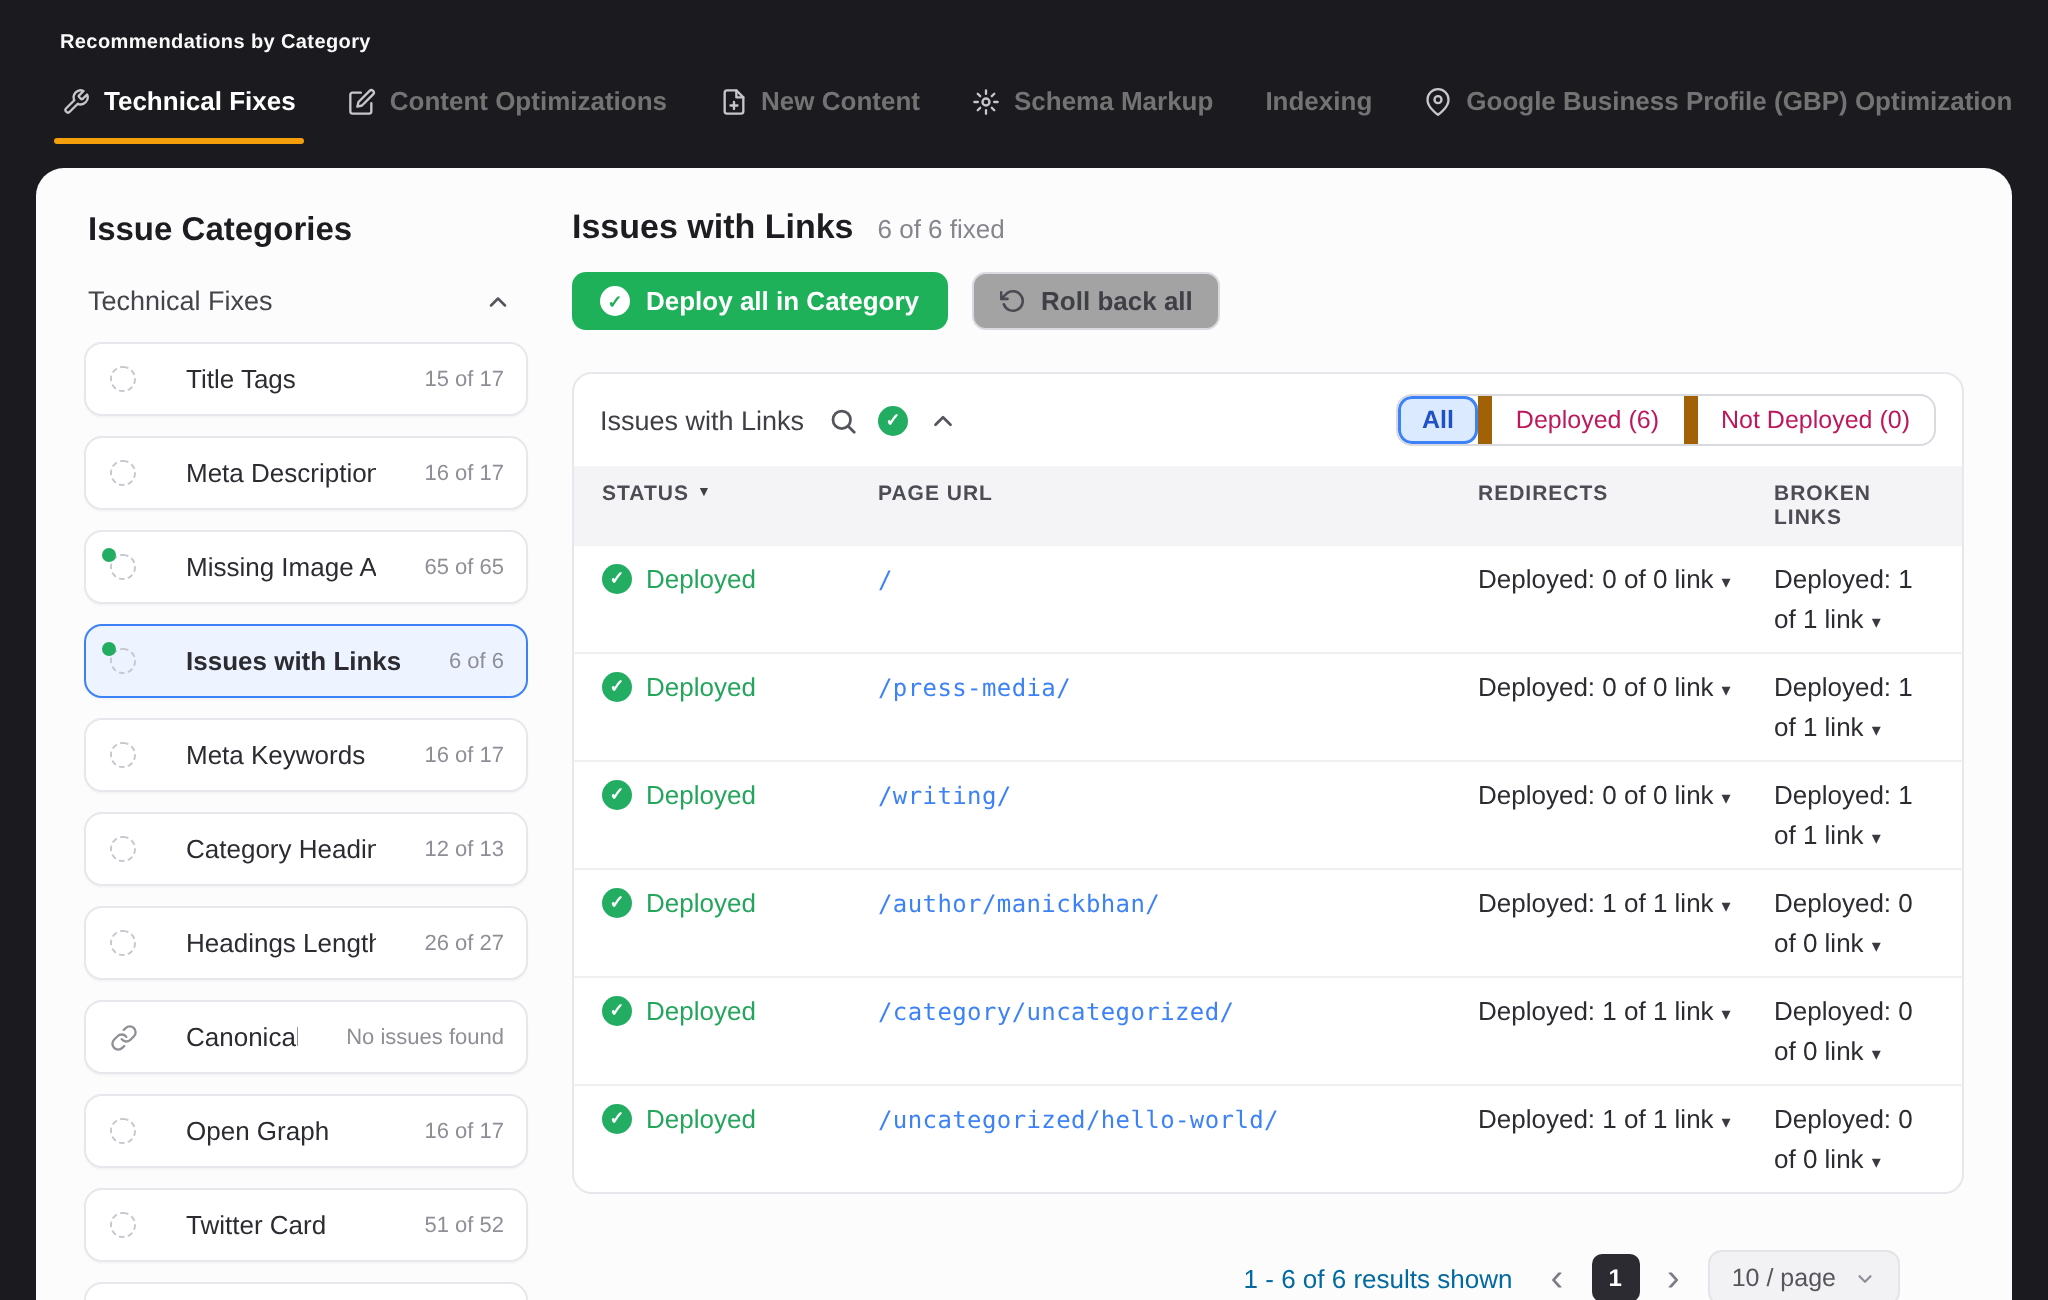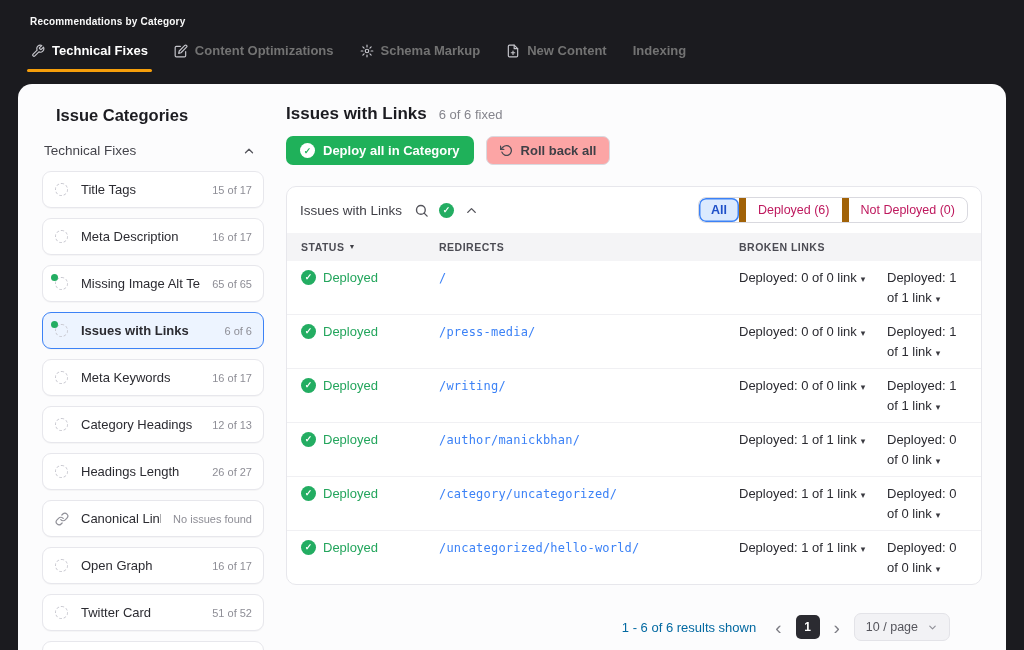--- a/index.html
+++ b/index.html
@@ -14,25 +14,25 @@
   .tab{display:flex;align-items:center;gap:7px;color:#737373;font-size:13px;font-weight:600;
        padding:4px 1px 14px;position:relative;cursor:pointer;white-space:nowrap}
   .tab .t-icon{width:14px;height:14px;display:inline-flex;color:#c6c6cc;flex:none}
   .tab.active{color:#fff}
   .tab.active::after{content:"";position:absolute;left:-3px;right:-3px;bottom:0;height:3px;border-radius:3px;background:#f59e0b}
 
   .card{position:absolute;left:18px;right:18px;top:84px;bottom:-16px;background:#fcfcfd;border-radius:14px;
         display:flex;padding:20px 24px;overflow:hidden}
 
   .sidebar{width:222px;flex:none}
-  .sidebar h2{font-size:16.5px;font-weight:700;color:#1c1c21;margin:2px 0 18px 14px}
+  .sidebar h2{font-size:16.5px;font-weight:700;color:#1c1c21;margin:2px 0 18px 2px}
   .side-section{display:flex;align-items:center;justify-content:space-between;color:#44444b;font-size:13.5px;
                 font-weight:500;margin:0 8px 13px 2px;cursor:pointer}
   .side-section .chev{width:14px;height:14px;color:#55555c;display:inline-flex}
-  .side-item{display:flex;align-items:center;gap:12px;height:37px;background:#fff;border:1px solid #e7e7ec;
+  .side-item{display:flex;align-items:center;gap:24px;height:37px;background:#fff;border:1px solid #e7e7ec;
              border-radius:9px;padding:0 11px;margin-bottom:10px;cursor:pointer;box-shadow:0 1px 1px rgba(20,20,30,.03)}
   .side-item.active{border:1.5px solid #3c82f6;background:#edf4ff}
   .side-item.active .cat-label{font-weight:700}
   .cat-ic{position:relative;width:15px;height:15px;flex:none;display:flex;align-items:center;justify-content:center}
   .cat-ic .circle{width:13px;height:13px;border:1.6px dashed #c7c7cf;border-radius:50%}
   .cat-ic .dot{display:none;position:absolute;top:-2px;left:-3px;width:7px;height:7px;border-radius:50%;background:#23ad62}
   .side-item.st-done .dot{display:block}
   .cat-ic .link-ic{display:none;width:14px;height:14px;color:#8f8f97}
   .side-item.st-link .link-ic{display:inline-flex}
   .cat-label{flex:1;font-size:13px;color:#2b2b31;white-space:nowrap;overflow:hidden}
@@ -42,21 +42,21 @@
   .main{flex:1;margin-left:22px;min-width:0}
   .main-head{display:flex;align-items:baseline;gap:12px;margin:0 0 12px}
   .main-head h2{font-size:17px;font-weight:700;color:#1c1c21}
   .fixed-note{font-size:13px;color:#85858d}
   .actions{display:flex;gap:12px;margin-bottom:21px}
   .btn{display:inline-flex;align-items:center;gap:8px;height:29px;padding:0 13px;border-radius:7px;
        font-size:13px;font-weight:600;border:1px solid transparent;cursor:pointer;font-family:inherit}
   .btn-deploy{background:#1fb15a;color:#fff}
   .btn-deploy .btn-check{width:15px;height:15px;border-radius:50%;background:#fff;color:#1fb15a;font-size:9px;
        font-weight:700;display:flex;align-items:center;justify-content:center}
-  .btn-rollback{background:#fca5a5;color:#3f3f46;border-color:#d9d9df}
+  .btn-rollback{background:#a3a3a3;color:#3f3f46;border-color:#d9d9df}
   .btn-rollback .rb-ic{width:13px;height:13px;display:inline-flex;color:#4a4a52}
 
   .panel{border:1px solid #e7e7ec;border-radius:10px;background:#fff;overflow:hidden}
   .panel-head{display:flex;align-items:center;padding:10px 13px}
   .panel-title{font-size:13.5px;color:#3f3f46;margin-right:12px}
   .ph-ic{width:15px;height:15px;display:inline-flex;color:#55555c;margin-right:10px;cursor:pointer}
   .badge-check{width:15px;height:15px;border-radius:50%;background:#23ad62;color:#fff;font-size:9px;font-weight:700;
        display:inline-flex;align-items:center;justify-content:center;flex:none}
   .panel-head .badge-check{margin-right:10px}
   .segmented{margin-left:auto;display:flex;align-items:flex-start;border:1px solid #d9d9df;border-radius:8px;
@@ -106,39 +106,48 @@
       <svg viewBox="0 0 24 24" fill="none" stroke="currentColor" stroke-width="2" stroke-linecap="round" stroke-linejoin="round">
           <path d="M11 4H4a2 2 0 0 0-2 2v14a2 2 0 0 0 2 2h14a2 2 0 0 0 2-2v-7"></path>
           <path d="M18.5 2.5a2.12 2.12 0 0 1 3 3L12 15l-4 1 1-4 9.5-9.5z"></path>
         </svg>
     </span>
     <span>Content Optimizations</span>
   </div>
   <div class="tab">
     <span class="t-icon">
       <svg viewBox="0 0 24 24" fill="none" stroke="currentColor" stroke-width="2" stroke-linecap="round" stroke-linejoin="round">
-          <circle cx="12" cy="12" r="3"></circle>
-          <path d="M12 2v3M12 19v3M2 12h3M19 12h3M4.9 4.9l2.1 2.1M17 17l2.1 2.1M19.1 4.9L17 7M7 17l-2.1 2.1"></path>
-        </svg>
-    </span>
-    <span>Schema Markup</span>
-  </div>
-  <div class="tab">
-    <span class="t-icon">
-      <svg viewBox="0 0 24 24" fill="none" stroke="currentColor" stroke-width="2" stroke-linecap="round" stroke-linejoin="round">
           <path d="M14 2H6a2 2 0 0 0-2 2v16a2 2 0 0 0 2 2h12a2 2 0 0 0 2-2V8z"></path>
           <polyline points="14 2 14 8 20 8"></polyline>
           <line x1="12" y1="12" x2="12" y2="18"></line>
           <line x1="9" y1="15" x2="15" y2="15"></line>
         </svg>
     </span>
     <span>New Content</span>
   </div>
   <div class="tab">
+    <span class="t-icon">
+      <svg viewBox="0 0 24 24" fill="none" stroke="currentColor" stroke-width="2" stroke-linecap="round" stroke-linejoin="round">
+          <circle cx="12" cy="12" r="3"></circle>
+          <path d="M12 2v3M12 19v3M2 12h3M19 12h3M4.9 4.9l2.1 2.1M17 17l2.1 2.1M19.1 4.9L17 7M7 17l-2.1 2.1"></path>
+        </svg>
+    </span>
+    <span>Schema Markup</span>
+  </div>
+  <div class="tab">
     <span>Indexing</span>
+  </div>
+  <div class="tab">
+    <span class="t-icon">
+      <svg viewBox="0 0 24 24" fill="none" stroke="currentColor" stroke-width="2" stroke-linecap="round" stroke-linejoin="round">
+          <path d="M21 10c0 7-9 13-9 13s-9-6-9-13a9 9 0 0 1 18 0z"></path>
+          <circle cx="12" cy="10" r="3"></circle>
+        </svg>
+    </span>
+    <span>Google Business Profile (GBP) Optimization</span>
   </div>
 
 </nav>
 
 <div class="card">
 
   <aside class="sidebar">
     <h2>Issue Categories</h2>
     <div class="side-section">
       <span>Technical Fixes</span>
@@ -298,20 +307,21 @@
           <div class="seg">
             <span>Not Deployed (0)</span>
           </div>
         </div>
       </header>
 
       <div class="thead">
         <div class="th">
           <span>STATUS</span><span class="sort">▼</span>
         </div>
+        <div class="th">PAGE URL</div>
         <div class="th">REDIRECTS</div>
         <div class="th">BROKEN LINKS</div>
       </div>
 
         <div class="trow">
           <div class="td td-status">
             <span class="badge-check">✓</span>
             <span>Deployed</span>
           </div>
           <div class="td td-url">

